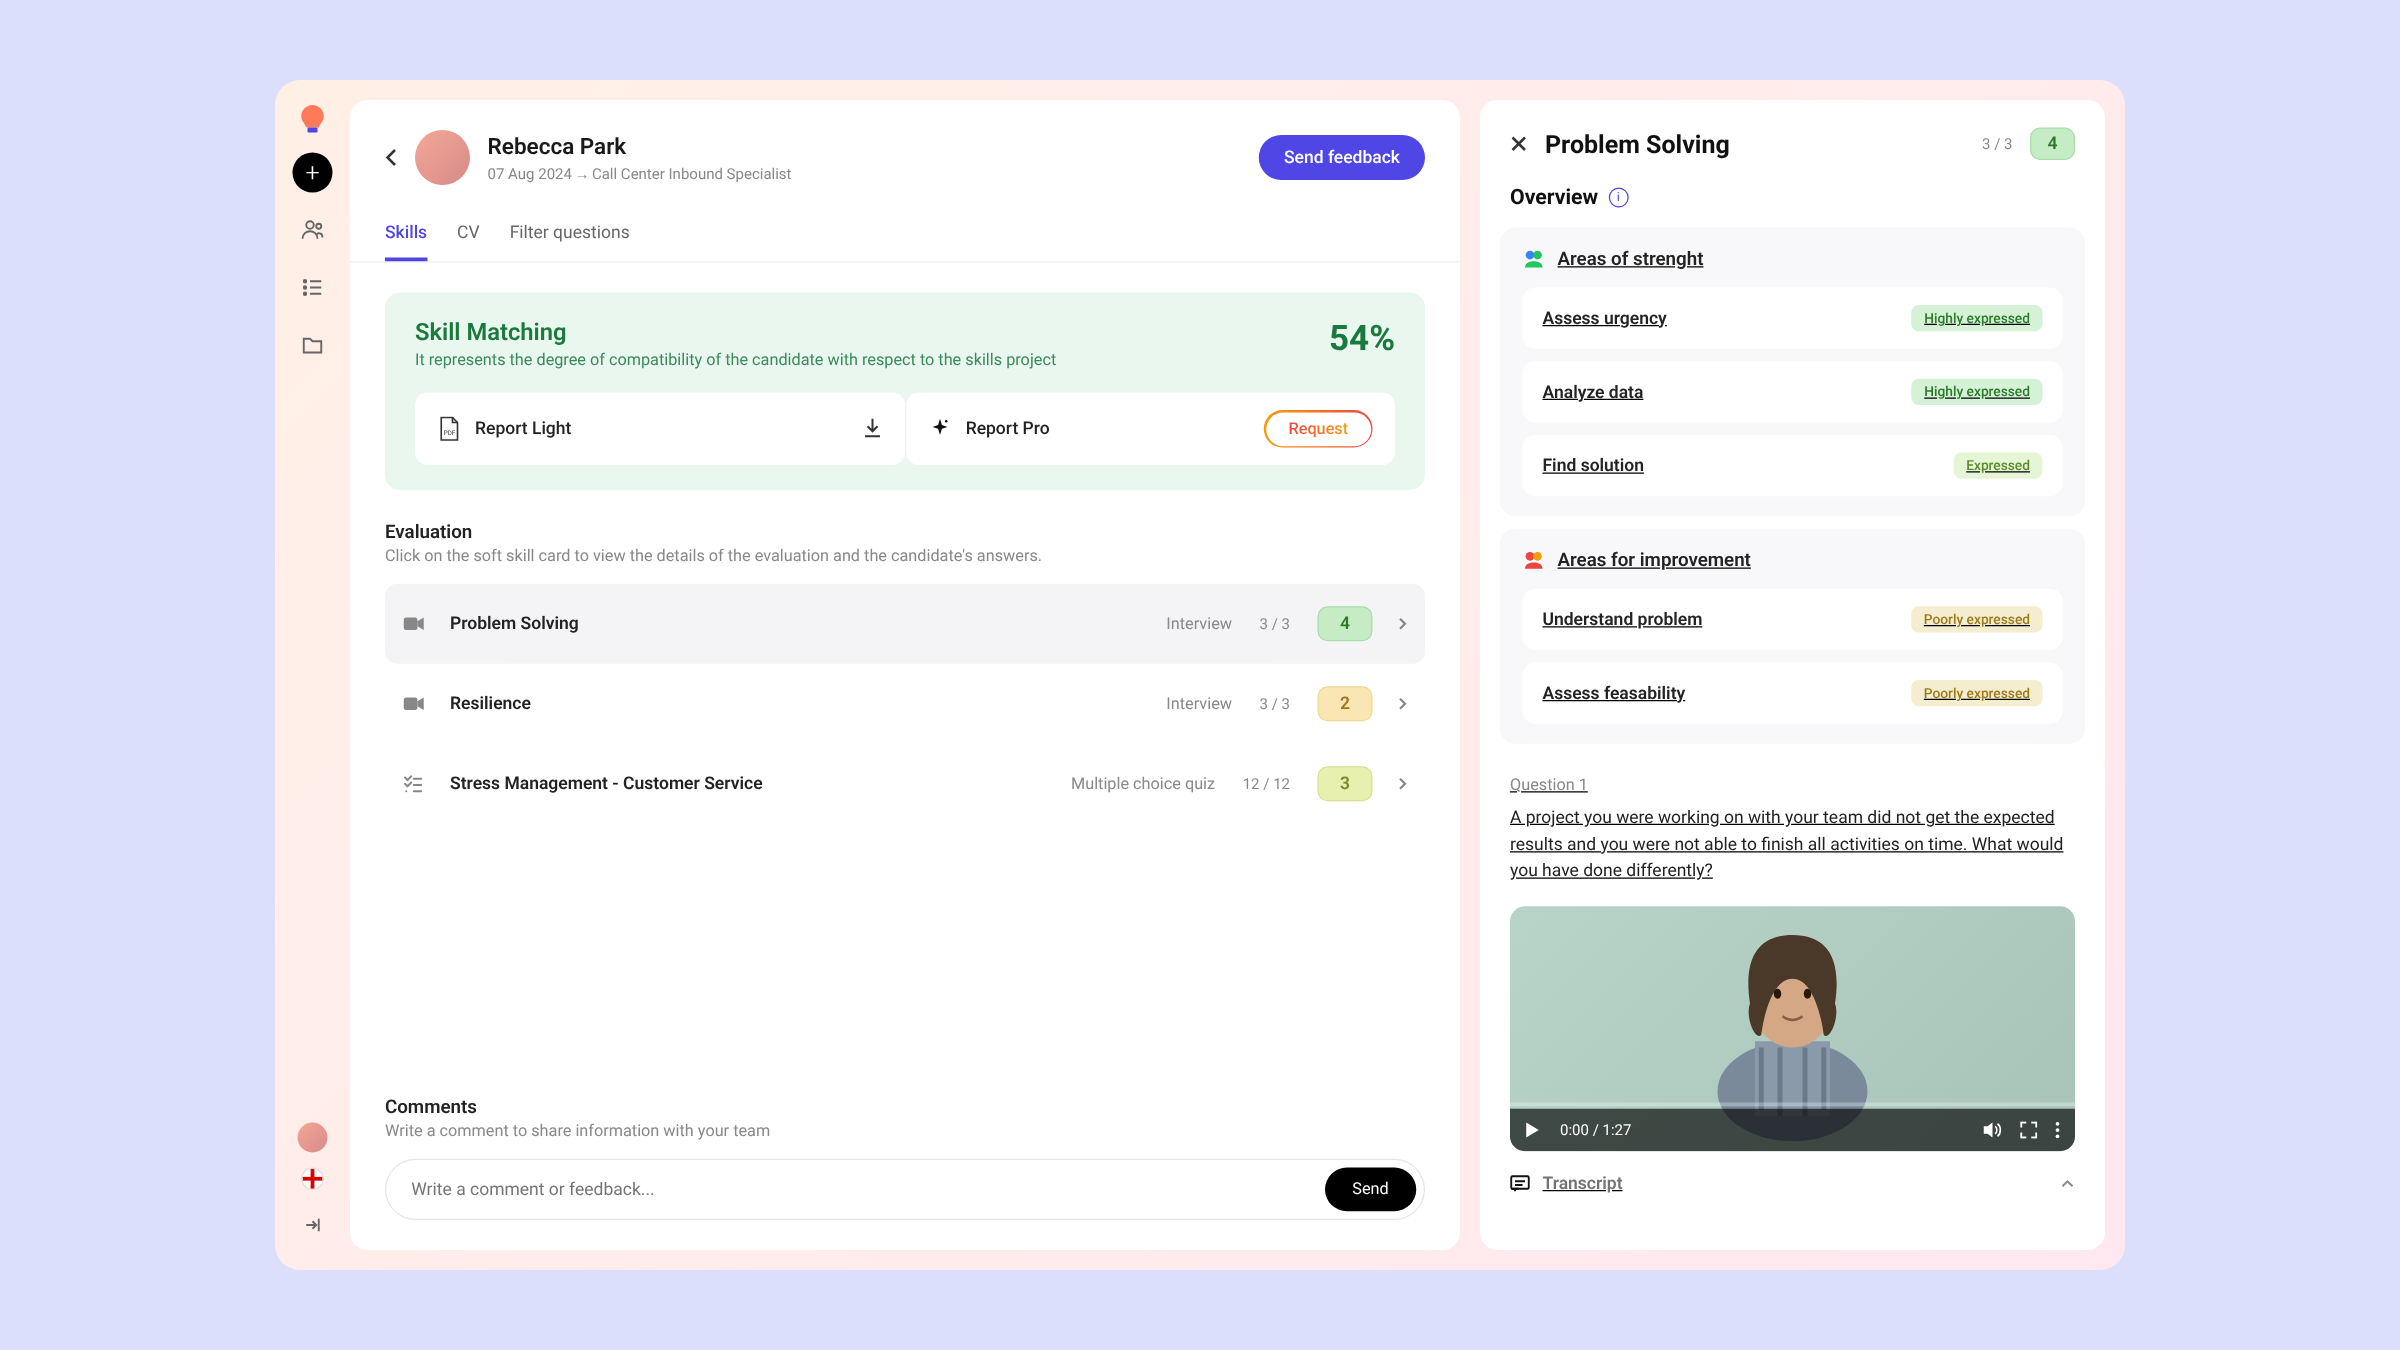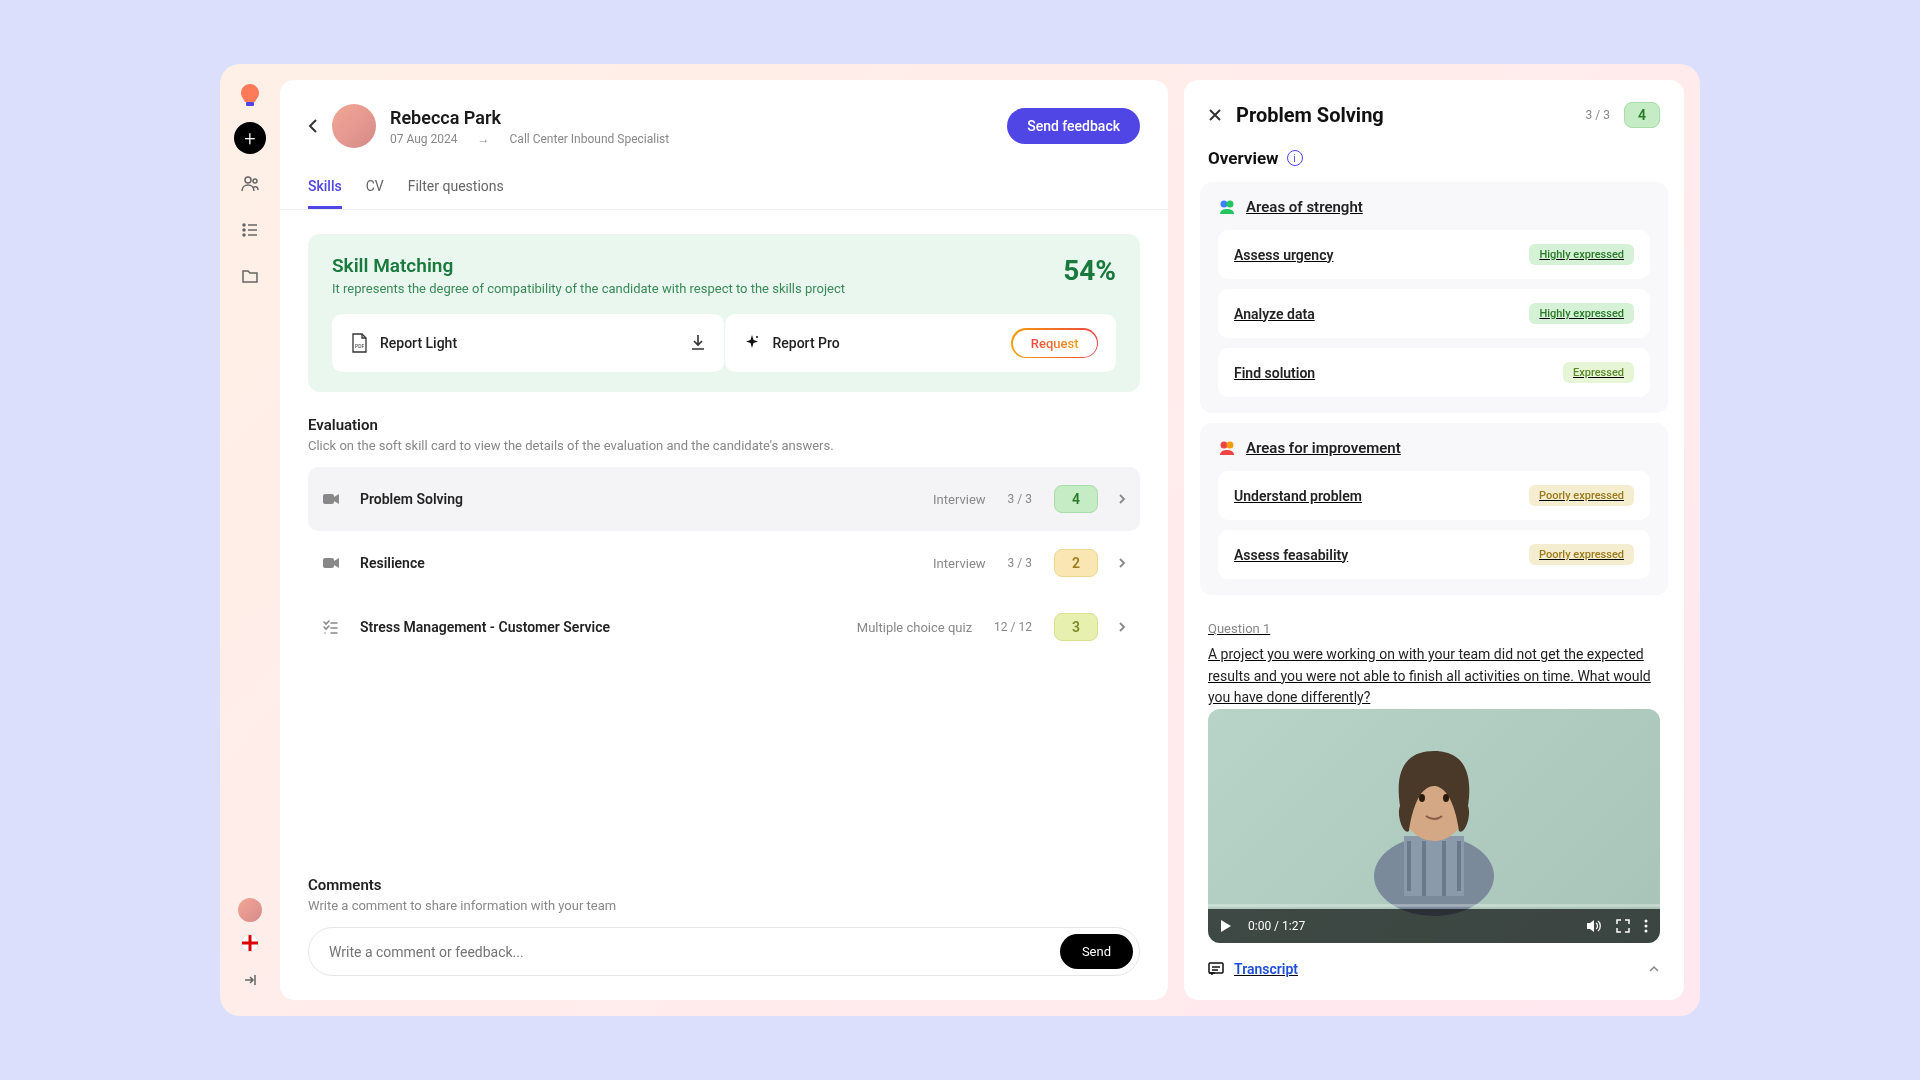--- a/index.html
+++ b/index.html
@@ -11,21 +11,21 @@
 .side-icon { width: 32px; height: 32px; display: flex; align-items: center; justify-content: center; cursor: pointer; color: #666; }
 .side-bottom { margin-top: auto; margin-bottom: 20px; display: flex; flex-direction: column; align-items: center; gap: 12px; }
 .side-avatar { width: 24px; height: 24px; border-radius: 50%; background: linear-gradient(135deg, #f4a896, #d68a8a); }
 .flag { width: 18px; height: 18px; border-radius: 50%; background: #fff; border: 1px solid #ddd; display: flex; align-items: center; justify-content: center; font-size: 10px; }
 
 .main-panel { flex: 1; background: #fff; border-radius: 14px; margin: 16px 0 16px 0; display: flex; flex-direction: column; overflow: hidden; }
 .header { display: flex; align-items: center; padding: 24px 28px 18px 28px; }
 .back-btn { cursor: pointer; color: #333; margin-right: 14px; }
 .avatar { width: 44px; height: 44px; border-radius: 50%; background: linear-gradient(135deg, #f4a896, #d68a8a); margin-right: 14px; }
 .name-block h2 { font-size: 18px; font-weight: 600; color: #1a1a1a; }
-.name-sub { font-size: 12px; color: #888; margin-top: 4px; display: flex; align-items: flex-end; gap: 20px; }
+.name-sub { font-size: 12px; color: #888; margin-top: 4px; display: flex; align-items: flex-end; gap: 2px; }
 .send-feedback { margin-left: auto; background: #4f46e5; color: #fff; border: none; padding: 10px 20px; border-radius: 22px; font-size: 14px; font-weight: 500; cursor: pointer; }
 
 .tabs { display: flex; gap: 24px; padding: 0 28px; border-bottom: 1px solid #eee; }
 .tab { padding: 12px 0; font-size: 14px; color: #666; cursor: pointer; border-bottom: 3px solid transparent; }
 .tab.active { color: #4f46e5; border-bottom-color: #4f46e5; font-weight: 500; }
 
 .content { flex: 1; padding: 24px 28px; overflow-y: auto; }
 
 .skill-match { background: #e9f7ef; border-radius: 12px; padding: 20px 24px; }
 .skill-match-top { display:flex; align-items: flex-start; justify-content: space-between; }
@@ -80,27 +80,27 @@
 .rp-item-row:last-child { margin-bottom: 0; }
 .rp-item-name { font-size: 14px; font-weight: 600; color: #222; flex: 1; }
 .badge { font-size: 11px; padding: 4px 10px; border-radius: 6px; font-weight: 500; text-align: center; }
 .badge-high { background: #d6f2d6; color: #2a7a2a; }
 .badge-exp { background: #e6f5d6; color: #5a8a2a; }
 .badge-poor { background: #f5edd0; color: #9a7a1a; }
 
 .question-sec { padding: 16px 8px 0 8px; }
 .q-label { font-size: 13px; color: #888; margin-bottom: 8px; }
 .q-text { font-size: 14px; color: #222; line-height: 1.55; }
-.video-box { width: 100%; height: 234px; border-radius: 12px; margin-top: 0; position: relative; overflow: hidden; background: linear-gradient(135deg, #b8d4c8 0%, #a8c4b8 100%); }
+.video-box { width: 100%; height: 196px; border-radius: 12px; margin-top: 16px; position: relative; overflow: hidden; background: linear-gradient(135deg, #b8d4c8 0%, #a8c4b8 100%); }
 .video-person { position:absolute; left:50%; top:50%; transform:translate(-50%,-50%); width:160px; height:180px; }
 .video-controls { position: absolute; bottom: 0; left: 0; right: 0; background: rgba(0,0,0,0.65); padding: 10px 12px; display: flex; align-items: center; gap: 16px; color: #fff; font-size: 12px; }
 .video-controls .right-ctrls { margin-left: auto; display: flex; gap: 14px; }
 .video-progress { position:absolute; bottom:36px; left:0; right:0; height:3px; background:rgba(255,255,255,0.3);}
 .transcript-head { display: flex; align-items: center; gap: 10px; margin-top: 18px; cursor: pointer; }
-.transcript-head .lbl { font-size: 14px; font-weight: 600; color: #1d4ed8; flex: 1; }
+.transcript-head .lbl { font-size: 14px; font-weight: 600; color: #737373; flex: 1; }
 
 svg { display: block; }
 </style>
 </head>
 <body>
 
 <div class="app">
 
   <div class="sidebar">
     <div class="logo">

